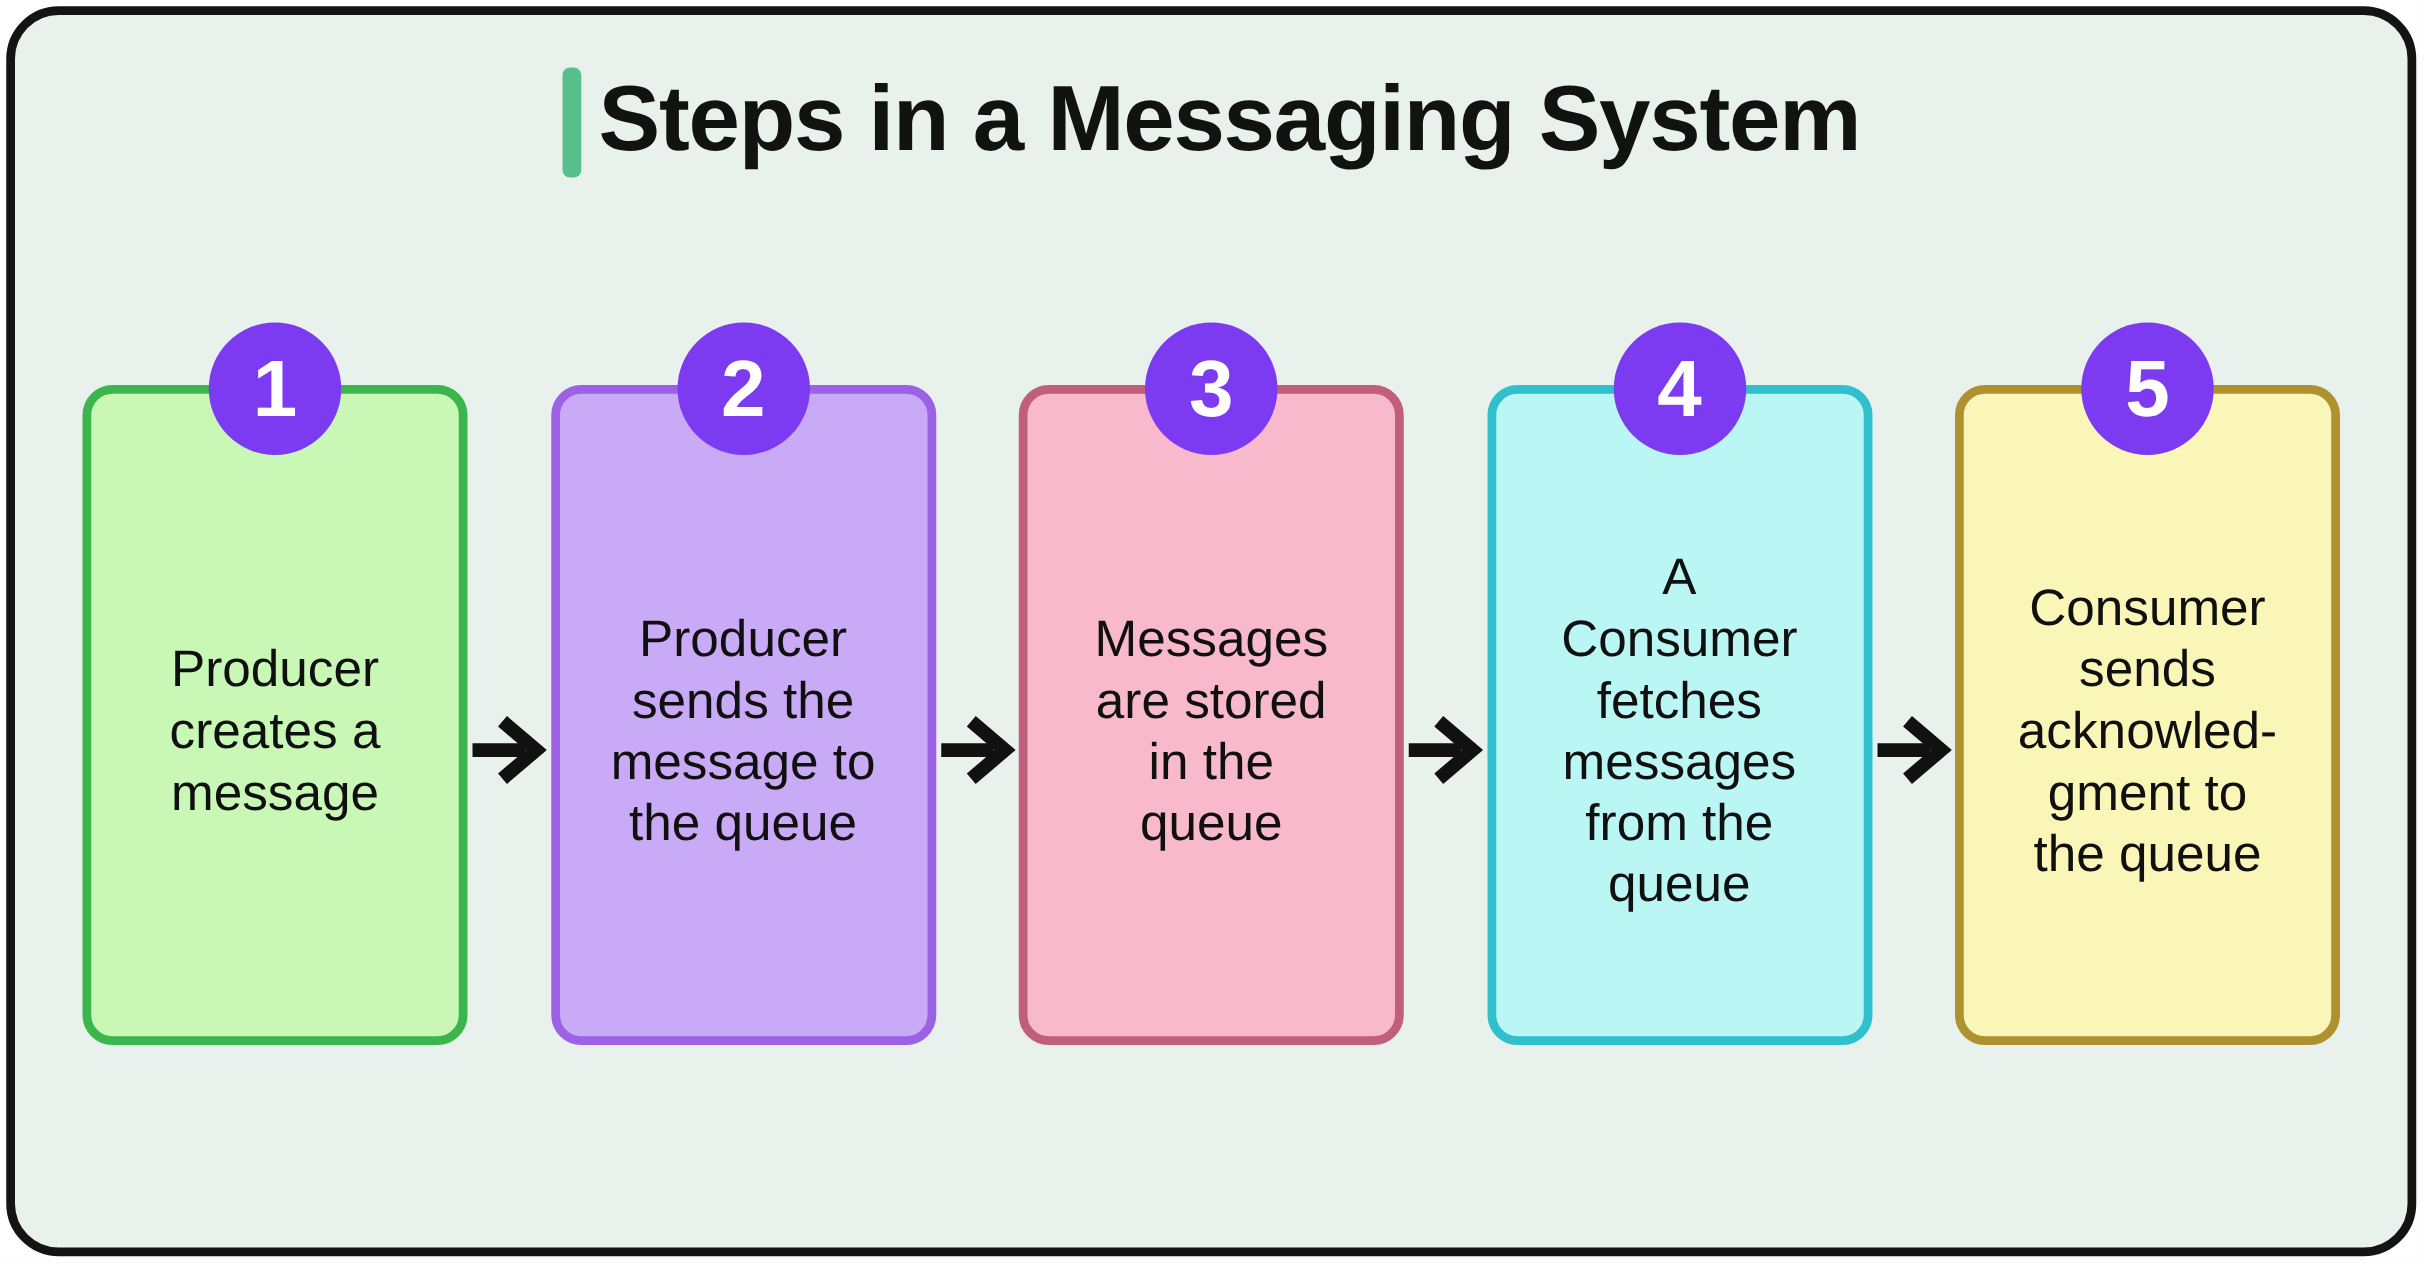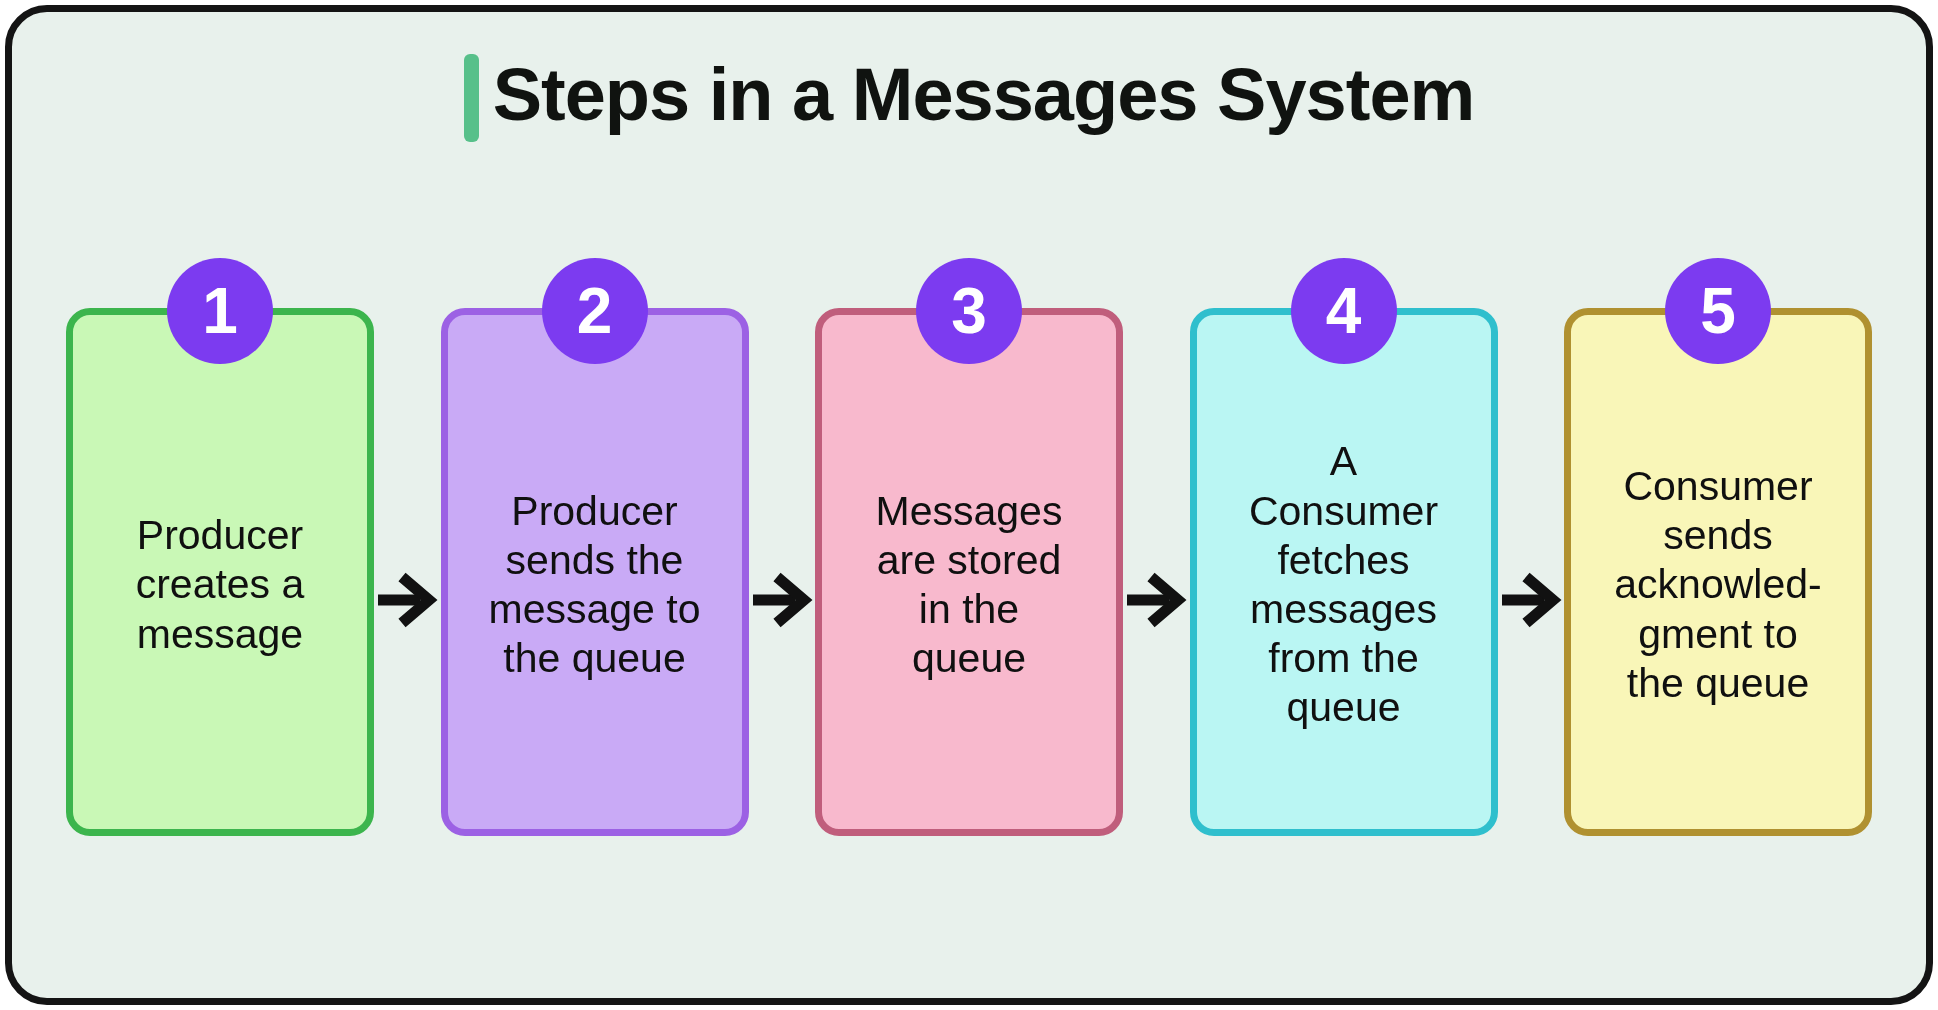--- a/index.html
+++ b/index.html
@@ -49,21 +49,21 @@
   .arrow-cell svg{display:block;}
 </style>
 </head>
 <body>
 
 <div class="canvas">
   <div class="frame" style="background: rgb(232, 241, 236); border-color: rgb(20, 20, 20);">
 
     <div class="title-row">
       <div class="accent-bar" style="background: rgb(87, 192, 138);"></div>
-      <div class="page-title">Steps in a Messages System</div>
+      <div class="page-title">Steps in a Messaging System</div>
     </div>
 
     <div class="cards-row">
 
       <div class="step-card" style="background: rgb(201, 248, 182); border-color: rgb(60, 181, 77);">
         <div class="step-badge" style="background: rgb(124, 59, 240); color: rgb(255, 255, 255);">1</div>
         <div class="step-label">Producer
 creates a
 message</div>
       </div>

